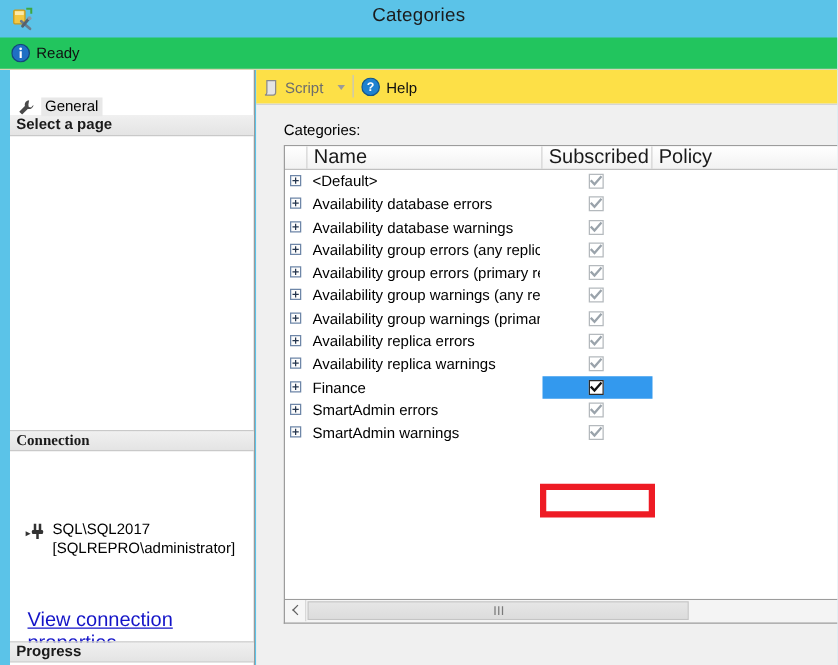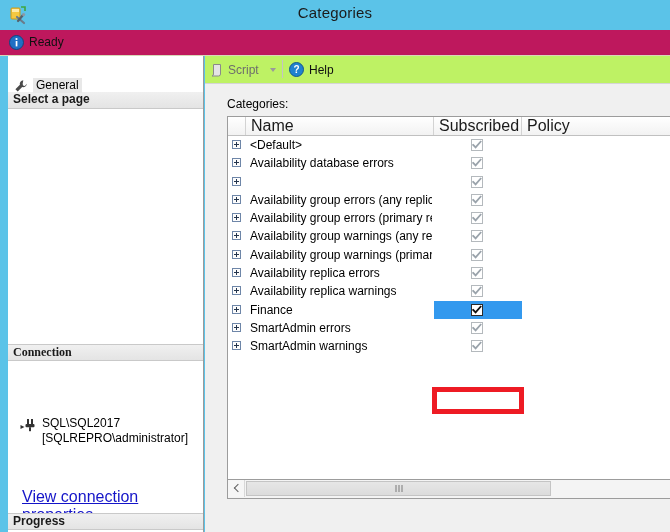--- a/index.html
+++ b/index.html
@@ -42,21 +42,21 @@
     font-size: 15px;
     color: #1b1b1b;
     letter-spacing: .2px;
   }
 
   
   .infobar {
     position: absolute;
     left: 0; top: 30px;
     width: 670px; height: 25px;
-    background: #be185d;
+    background: #22c55e;
     border-bottom: 1px solid #d8d8b8;
   }
   .infobar-icon {
     position: absolute;
     left: 9px; top: 5px;
     width: 15px; height: 15px;
   }
   .infobar-text {
     position: absolute;
     left: 29px; top: 5px;
@@ -140,21 +140,21 @@
     position: absolute;
     left: 205px; top: 56px;
     width: 465px; height: 476px;
     background: #f0f0f0;
   }
 
   .toolbar {
     position: absolute;
     left: 0; top: 0;
     width: 465px; height: 27px;
-    background: #bef264;
+    background: #fde047;
   }
   .tb-script {
     position: absolute;
     left: 5px; top: 4px;
     display: flex;
     align-items: center;
     gap: 4px;
     height: 19px;
     color: #6d6d6d;
     font-size: 12px;
@@ -472,20 +472,21 @@
               <span class="cell-sub">
                 <span class="chk">
                   <svg width="10" height="10" viewBox="0 0 10 10">
                     <path d="M1.2 4.9 L3.6 7.4 L8.6 1.7" fill="none" stroke="#9aa3ab" stroke-width="1.8" stroke-linecap="square"></path>
                   </svg>
                 </span>
               </span>
             </div>
             <div class="row">
               <span class="row-expander"></span>
+              <span class="row-name">Availability database warnings</span>
               <span class="cell-sub">
                 <span class="chk">
                   <svg width="10" height="10" viewBox="0 0 10 10">
                     <path d="M1.2 4.9 L3.6 7.4 L8.6 1.7" fill="none" stroke="#9aa3ab" stroke-width="1.8" stroke-linecap="square"></path>
                   </svg>
                 </span>
               </span>
             </div>
             <div class="row">
               <span class="row-expander"></span>

